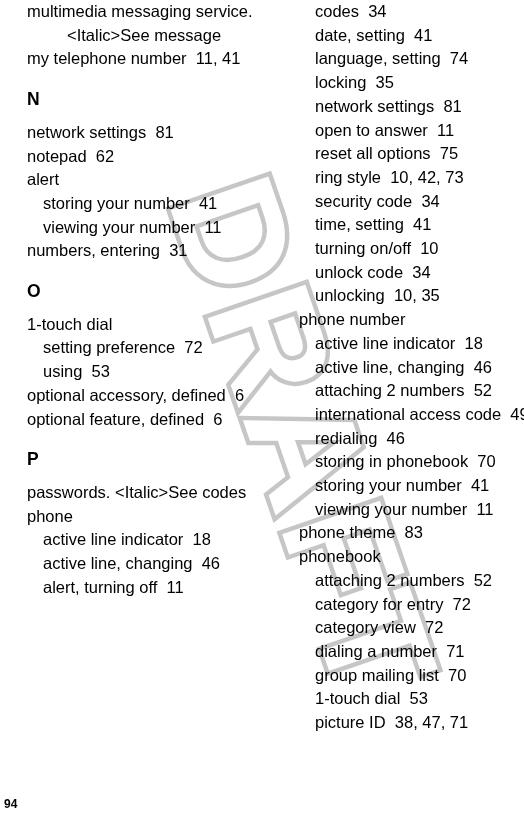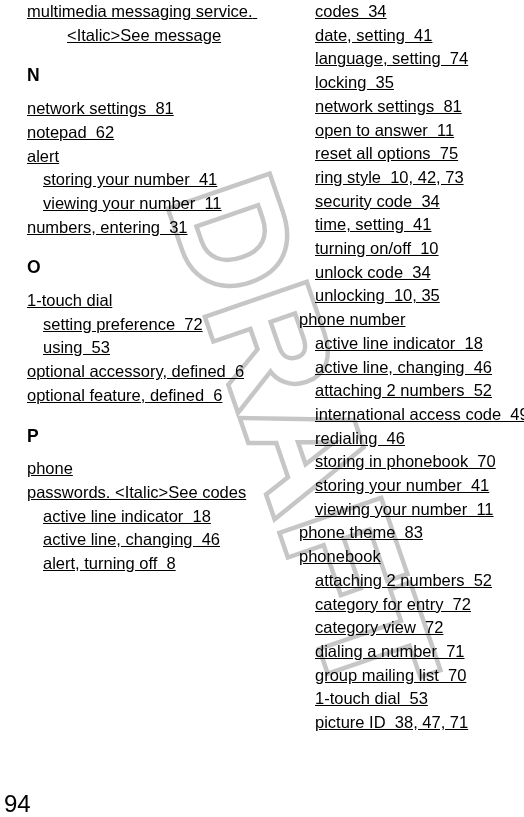--- a/index.html
+++ b/index.html
@@ -63,21 +63,20 @@
     line-height: 23.7px;
   }
 
   .entry {
     margin: 0;
     padding: 0;
     white-space: pre-wrap;
     
     padding-left: 40px;
     text-indent: -40px;
-    text-decoration: underline;
   }
   .entry.sub {
     padding-left: 56px;
     text-indent: -40px;
   }
 
   .section-head {
     font-size: 17.5px;
     font-weight: bold;
     line-height: 23.7px;
@@ -85,40 +84,41 @@
     padding: 0;
   }
   .gap-before { height: 17px; }
   .gap-after  { height: 9px; }
 
   
   #folio {
     position: absolute;
     left: 4px;
     bottom: 2px;
-    font-size: 24px;
-    font-weight: normal;
+    font-size: 12px;
+    font-weight: bold;
     line-height: 22px;
     z-index: 3;
   }
 </style>
 </head>
 <body>
 
 <div id="watermark">
   <svg viewBox="0 0 524 817" xmlns="http://www.w3.org/2000/svg" aria-hidden="true">
     <text class="wm-text" x="255" y="455" text-anchor="middle" transform="rotate(71 255 455)">DRAFT</text>
   </svg>
 </div>
 
 <div id="page">
 
   <div class="column" id="col-left">
       <div class="entries">
         <div class="entry">multimedia messaging service. &lt;Italic&gt;See message</div>
+        <div class="entry">my telephone number  11, 41</div>
       </div>
       <div class="gap-before"></div>
       <div class="section-head">N</div>
       <div class="gap-after"></div>
       <div class="entries">
         <div class="entry">network settings  81</div>
         <div class="entry">notepad  62</div>
         <div class="entry">alert</div>
         <div class="entry sub">storing your number  41</div>
         <div class="entry sub">viewing your number  11</div>
@@ -131,25 +131,25 @@
         <div class="entry">1-touch dial</div>
         <div class="entry sub">setting preference  72</div>
         <div class="entry sub">using  53</div>
         <div class="entry">optional accessory, defined  6</div>
         <div class="entry">optional feature, defined  6</div>
       </div>
       <div class="gap-before"></div>
       <div class="section-head">P</div>
       <div class="gap-after"></div>
       <div class="entries">
+        <div class="entry">passwords. &lt;Italic&gt;See codes</div>
         <div class="entry">phone</div>
-        <div class="entry">passwords. &lt;Italic&gt;See codes</div>
         <div class="entry sub">active line indicator  18</div>
         <div class="entry sub">active line, changing  46</div>
-        <div class="entry sub">alert, turning off  8</div>
+        <div class="entry sub">alert, turning off  11</div>
       </div>
     </div>
 
   <div class="column" id="col-right">
       <div class="entries">
         <div class="entry sub">codes  34</div>
         <div class="entry sub">date, setting  41</div>
         <div class="entry sub">language, setting  74</div>
         <div class="entry sub">locking  35</div>
         <div class="entry sub">network settings  81</div>

